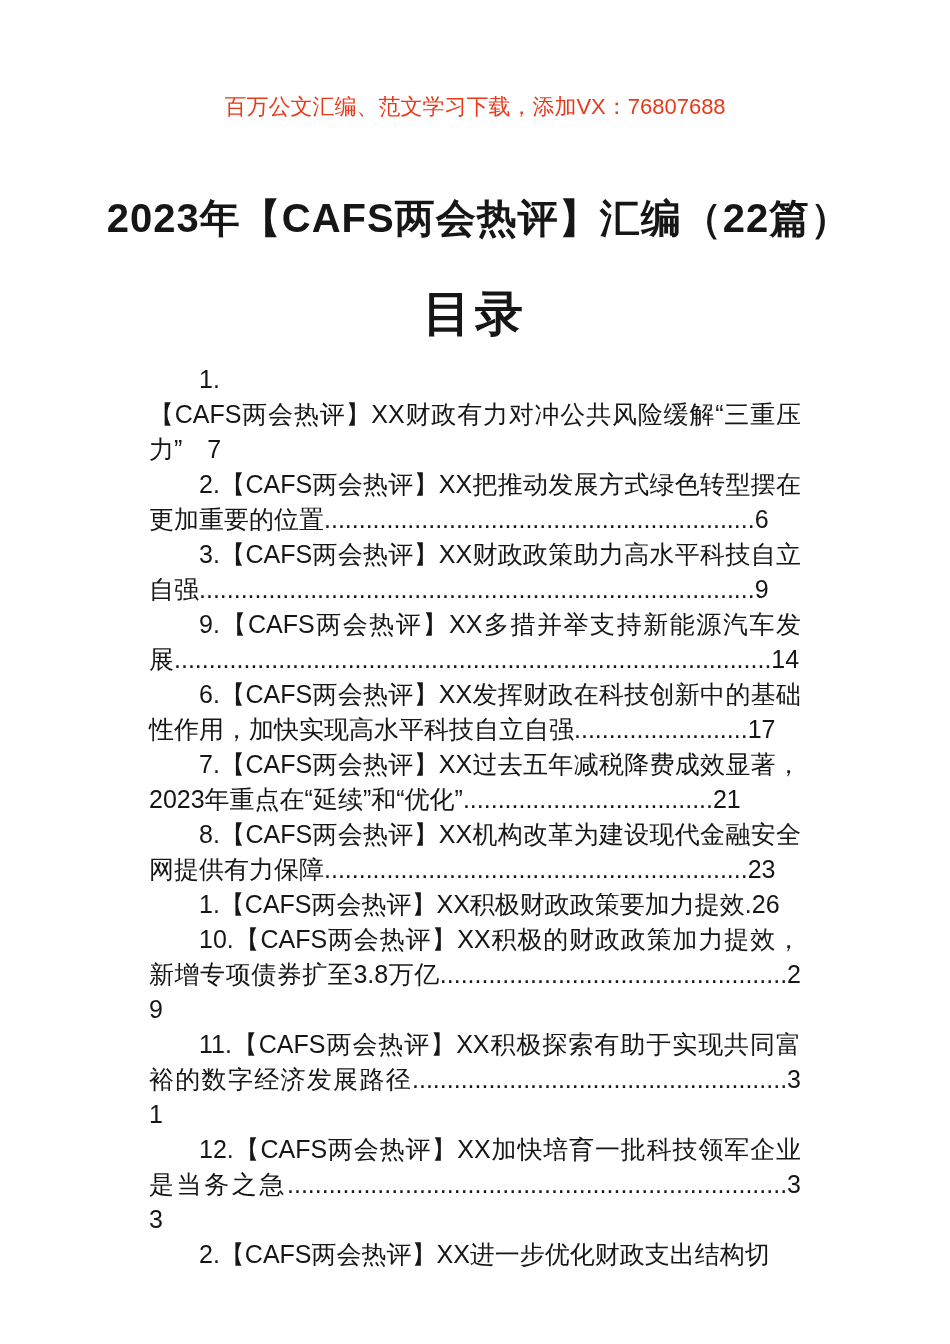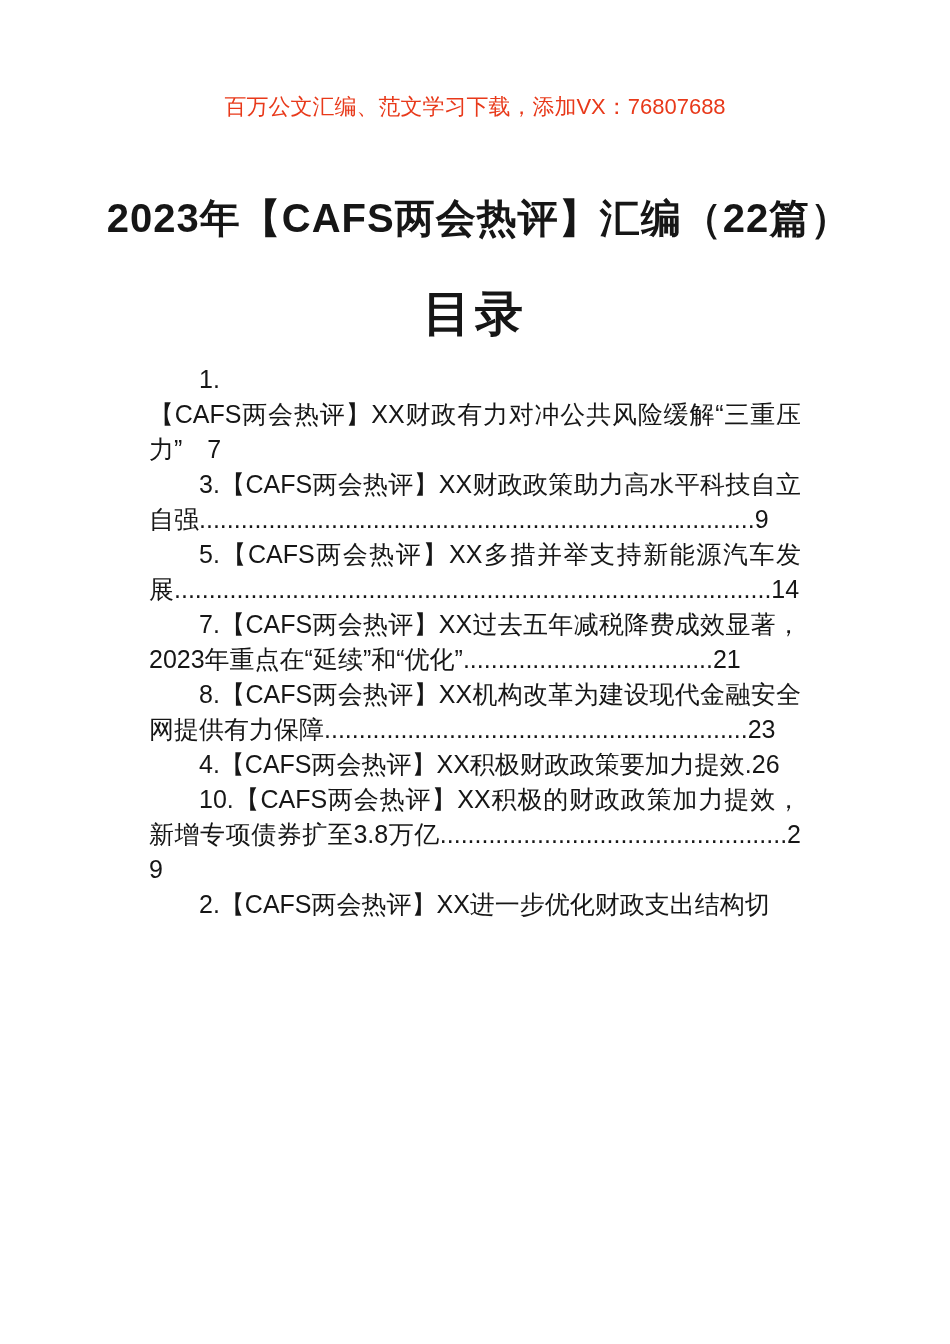--- a/index.html
+++ b/index.html
@@ -55,21 +55,25 @@
 <div class="page" style="background: rgb(255, 255, 255); color: rgb(22, 22, 22);">
   <div class="promo" style="color: rgb(232, 57, 26);">百万公文汇编、范文学习下载，添加VX：76807688</div>
 
   <h1 class="title">2023年【CAFS两会热评】汇编（22篇）</h1>
 
   <h2 class="toc-heading">目录</h2>
 
   <div class="toc" id="toc">
       <p class="indent">1.</p>
       <p>【CAFS两会热评】XX财政有力对冲公共风险缓解“三重压力”　7</p>
+      <p class="indent">2.【CAFS两会热评】XX把推动发展方式绿色转型摆在更加重要的位置..............................................................6</p>
       <p class="indent">3.【CAFS两会热评】XX财政政策助力高水平科技自立自强................................................................................9</p>
-      <p class="indent">5.【CAFS两会热评】XX多措并举支持新能源汽车发展......................................................................................14</p>
+      <p class="indent">9.【CAFS两会热评】XX多措并举支持新能源汽车发展......................................................................................14</p>
+      <p class="indent">6.【CAFS两会热评】XX发挥财政在科技创新中的基础性作用，加快实现高水平科技自立自强.........................17</p>
       <p class="indent">7.【CAFS两会热评】XX过去五年减税降费成效显著，2023年重点在“延续”和“优化”....................................21</p>
       <p class="indent">8.【CAFS两会热评】XX机构改革为建设现代金融安全网提供有力保障.............................................................23</p>
-      <p class="indent">4.【CAFS两会热评】XX积极财政政策要加力提效.26</p>
+      <p class="indent">1.【CAFS两会热评】XX积极财政政策要加力提效.26</p>
       <p class="indent">10.【CAFS两会热评】XX积极的财政政策加力提效，新增专项债券扩至3.8万亿..................................................29</p>
+      <p class="indent">11.【CAFS两会热评】XX积极探索有助于实现共同富裕的数字经济发展路径......................................................31</p>
+      <p class="indent">12.【CAFS两会热评】XX加快培育一批科技领军企业是当务之急........................................................................33</p>
       <p class="indent">2.【CAFS两会热评】XX进一步优化财政支出结构切</p>
     </div>
 </div>
 
 </body></html>

